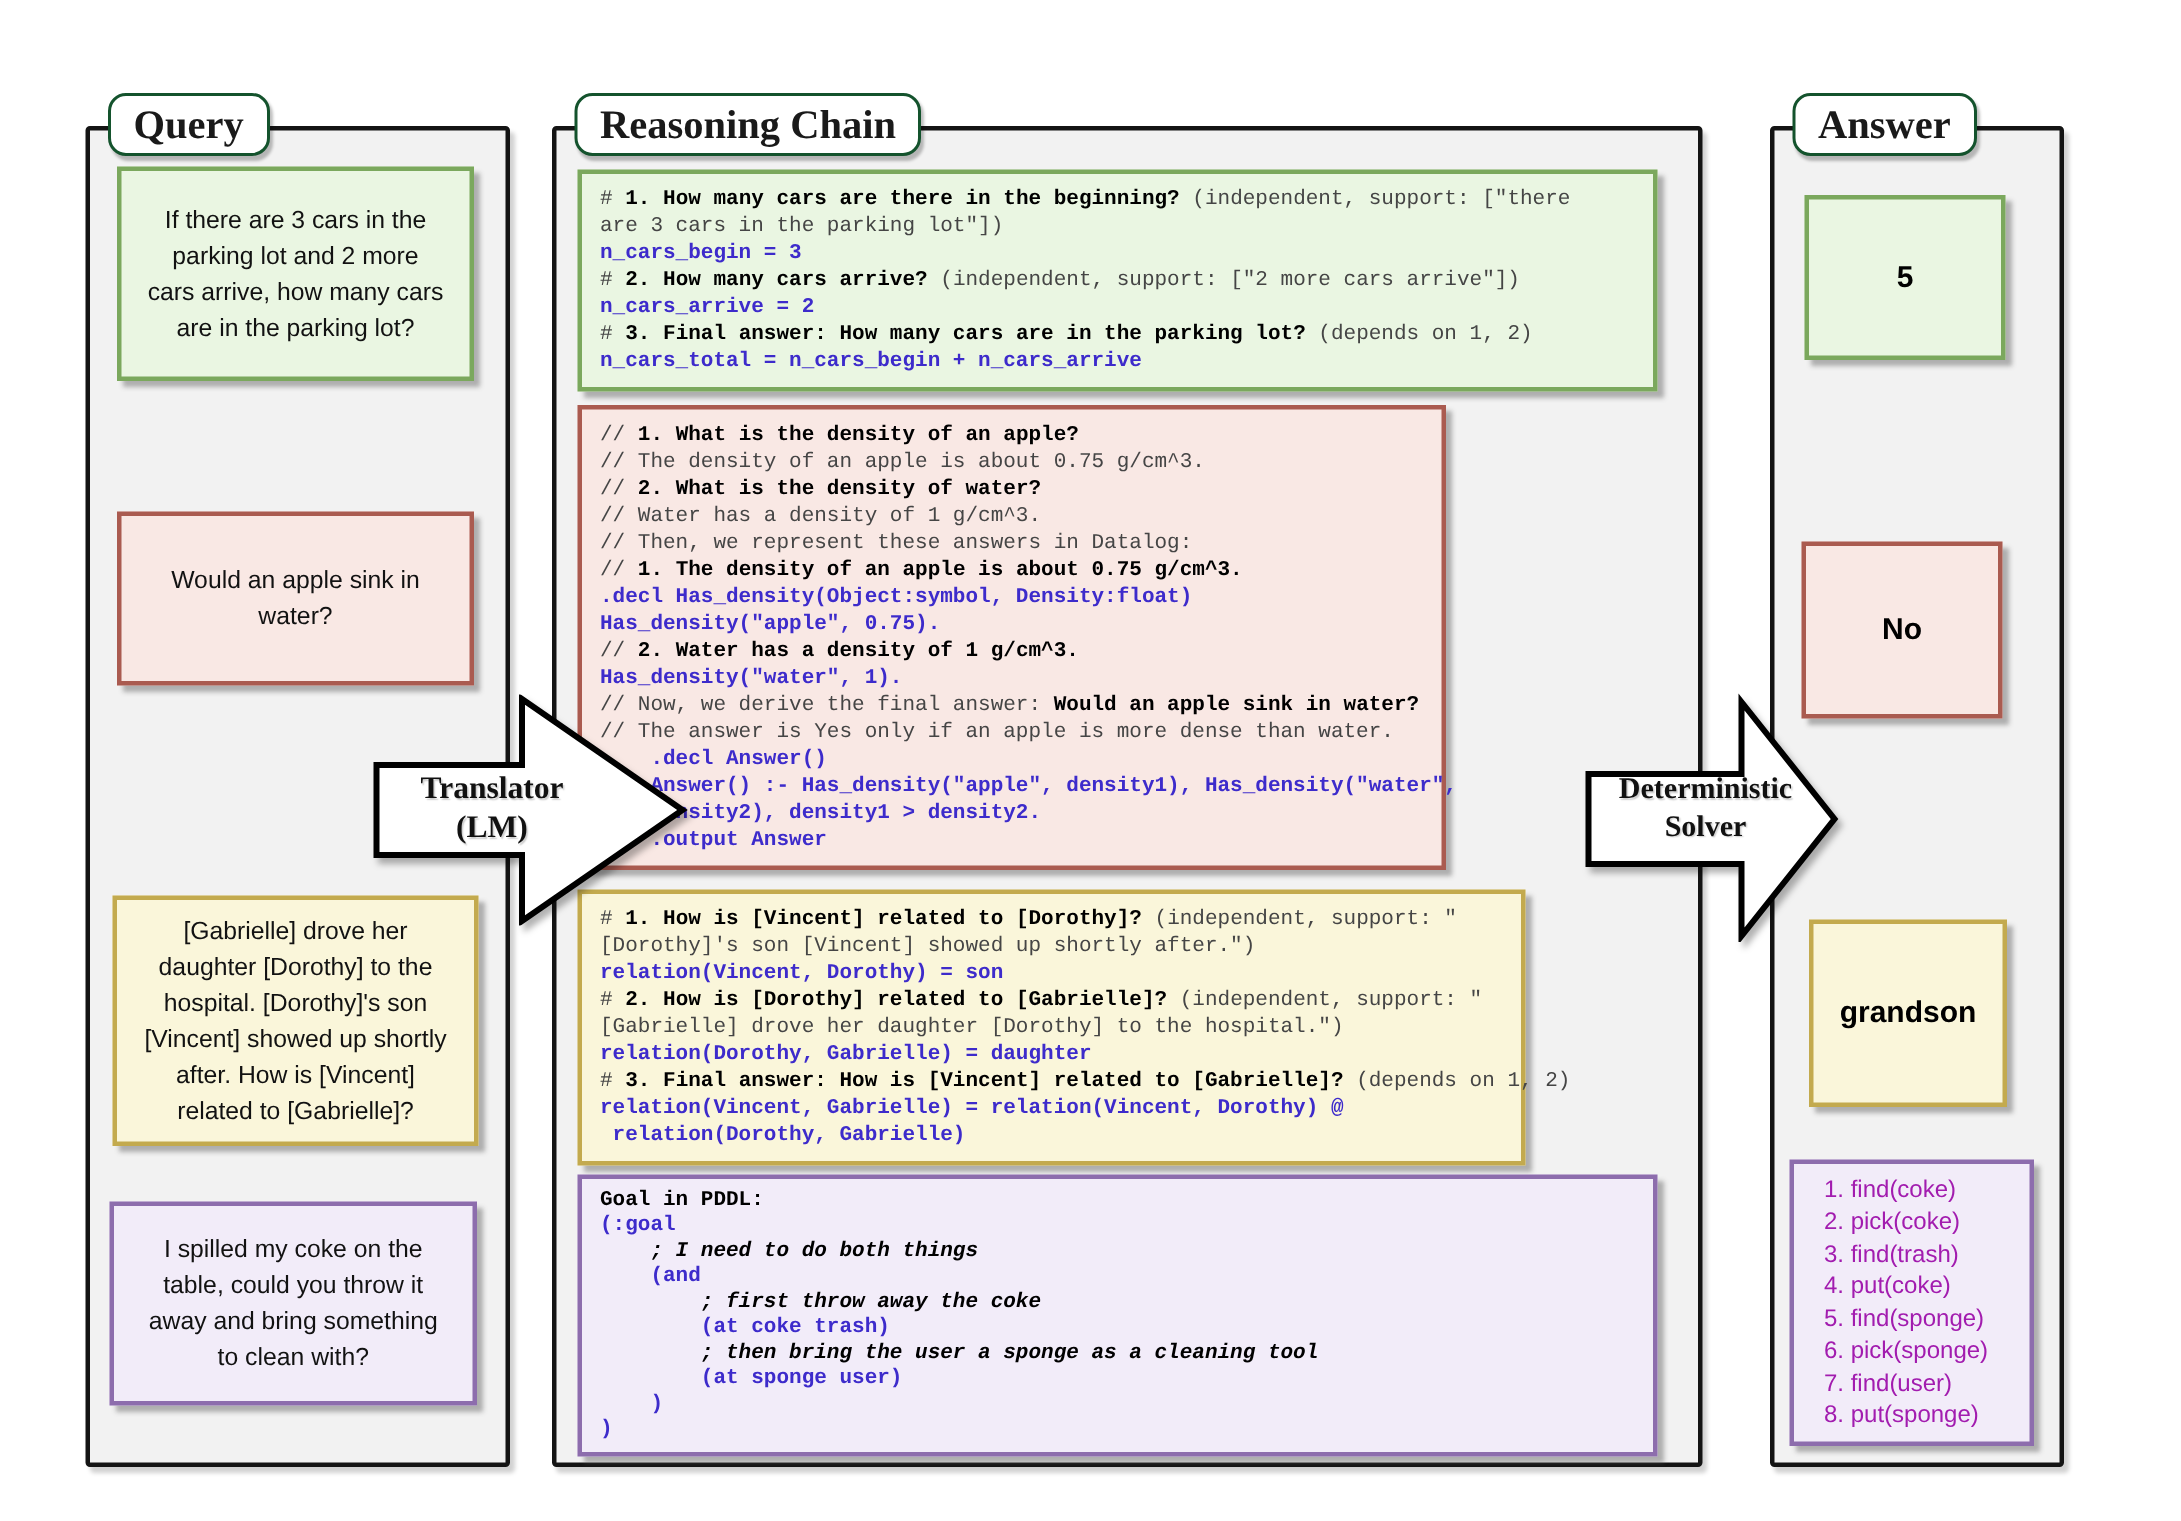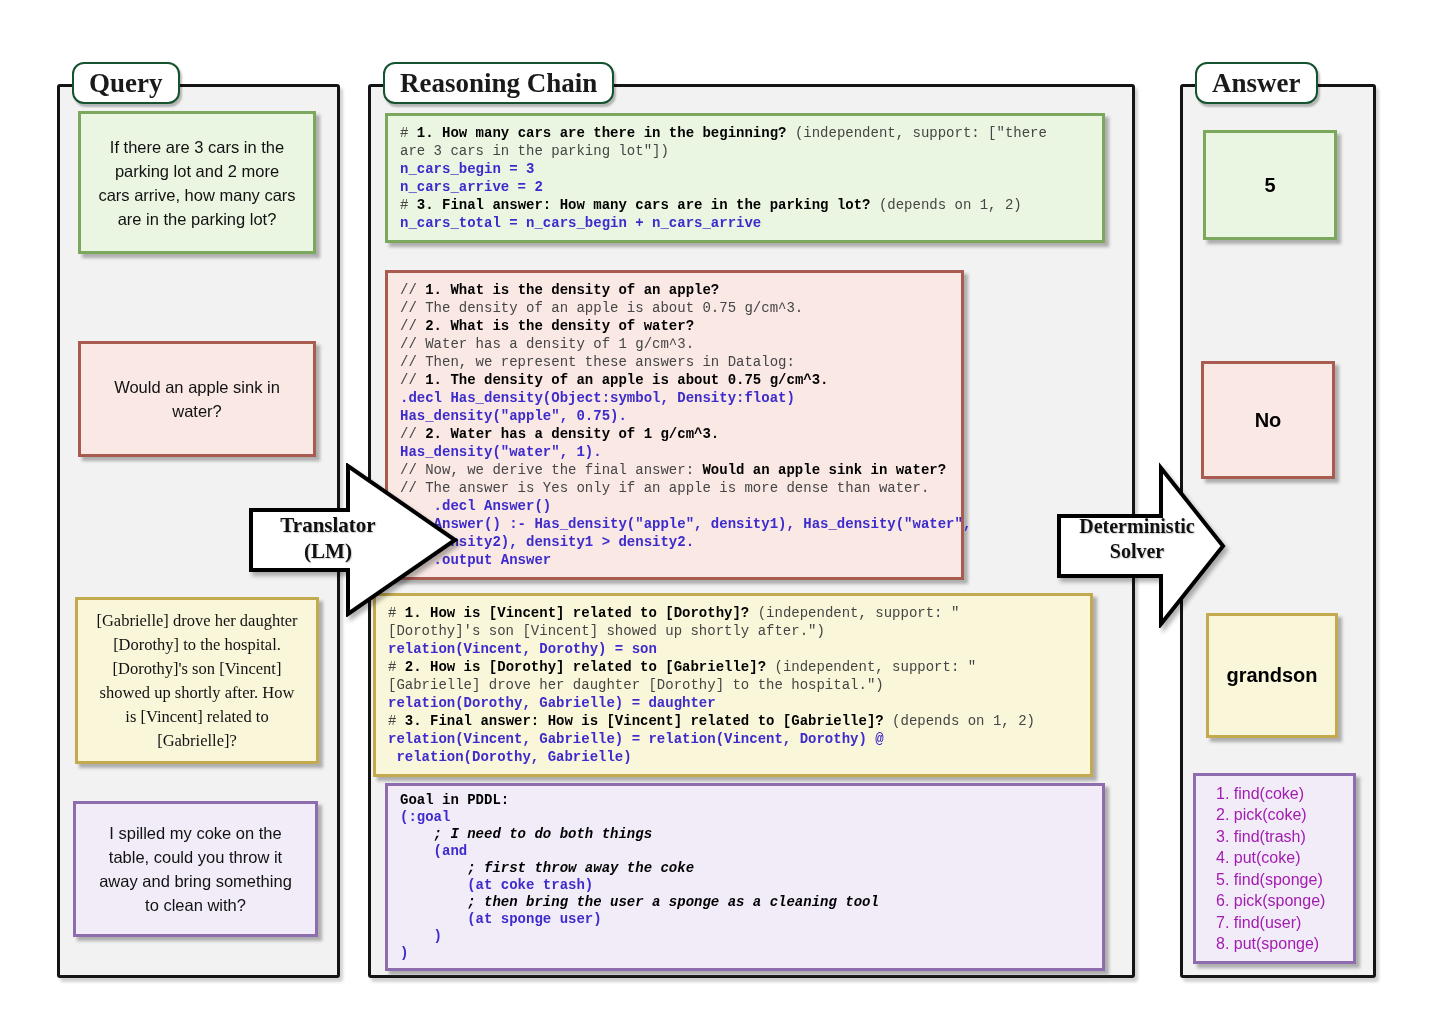--- a/index.html
+++ b/index.html
@@ -23,29 +23,29 @@
   .card { position:absolute; border:3px solid; box-shadow:4px 4px 3px rgba(90,90,90,0.45); }
   .theme-green  { background:#EAF6E2; border-color:#7BA85D; }
   .theme-red    { background:#F9E8E4; border-color:#AA5B50; }
   .theme-yellow { background:#FAF6DA; border-color:#C3AA4E; }
   .theme-purple { background:#F2ECF9; border-color:#8D6DAD; }
 
   
   .q-card { display:flex; align-items:center; padding:10px 17px; }
   #q-card-0 { left:18px; top:24px;  width:238px; height:143px; }
   #q-card-1 { left:18px; top:254px; width:238px; height:116px; }
-  #q-card-2 { left:15px; top:510px; width:244px; height:167px;font-family:Liberation Serif, serif; }
+  #q-card-2 { left:15px; top:510px; width:244px; height:167px; }
   #q-card-3 { left:13px; top:714px; width:245px; height:136px; }
   .q-text { font-size:16.5px; line-height:24px; color:#121212;text-align:center; }
 
   
   .code-block { padding:8px 12px; font-family:"Liberation Mono","DejaVu Sans Mono",monospace; font-size:14px; }
   #r-block-0 { left:14px; top:26px;  width:720px;padding-left:12px; }
   #r-block-1 { left:14px; top:183px; width:579px; }
-  #r-block-2 { left:2px; top:506px; width:720px; }
+  #r-block-2 { left:14px; top:506px; width:632px; }
   #r-block-3 { left:14px; top:696px; width:720px; padding:6px 12px; }
   .code-line { white-space:pre; line-height:18px; }
   #r-block-3 .code-line { line-height:17px; }
   .seg-c { color:#454545; }
   .seg-b { color:#000000; font-weight:700; }
   .seg-k { color:#3D2BCB; font-weight:700; }
   .seg-i { color:#000000; font-weight:700; font-style:italic; }
 
   
   .answer-card { display:flex; align-items:center; justify-content:center; }
@@ -88,20 +88,21 @@
       <p class="q-text">I spilled my coke on the table, could you throw it away and bring something to clean with?</p>
     </div>
   </section>
 
   <section class="panel" id="reasoning-panel">
     <div class="panel-title">Reasoning Chain</div>
     <div class="card code-block theme-green" id="r-block-0">
         <div class="code-line"><span class="seg-c"># </span><span class="seg-b">1. How many cars are there in the beginning?</span><span class="seg-c"> (independent, support: ["there</span></div>
         <div class="code-line"><span class="seg-c">are 3 cars in the parking lot"])</span></div>
         <div class="code-line"><span class="seg-k">n_cars_begin = 3</span></div>
+        <div class="code-line"><span class="seg-c"># </span><span class="seg-b">2. How many cars arrive?</span><span class="seg-c"> (independent, support: ["2 more cars arrive"])</span></div>
         <div class="code-line"><span class="seg-k">n_cars_arrive = 2</span></div>
         <div class="code-line"><span class="seg-c"># </span><span class="seg-b">3. Final answer: How many cars are in the parking lot?</span><span class="seg-c"> (depends on 1, 2)</span></div>
         <div class="code-line"><span class="seg-k">n_cars_total = n_cars_begin + n_cars_arrive</span></div>
       </div>
     <div class="card code-block theme-red" id="r-block-1">
         <div class="code-line"><span class="seg-c">// </span><span class="seg-b">1. What is the density of an apple?</span></div>
         <div class="code-line"><span class="seg-c">// The density of an apple is about 0.75 g/cm^3.</span></div>
         <div class="code-line"><span class="seg-c">// </span><span class="seg-b">2. What is the density of water?</span></div>
         <div class="code-line"><span class="seg-c">// Water has a density of 1 g/cm^3.</span></div>
         <div class="code-line"><span class="seg-c">// Then, we represent these answers in Datalog:</span></div>

